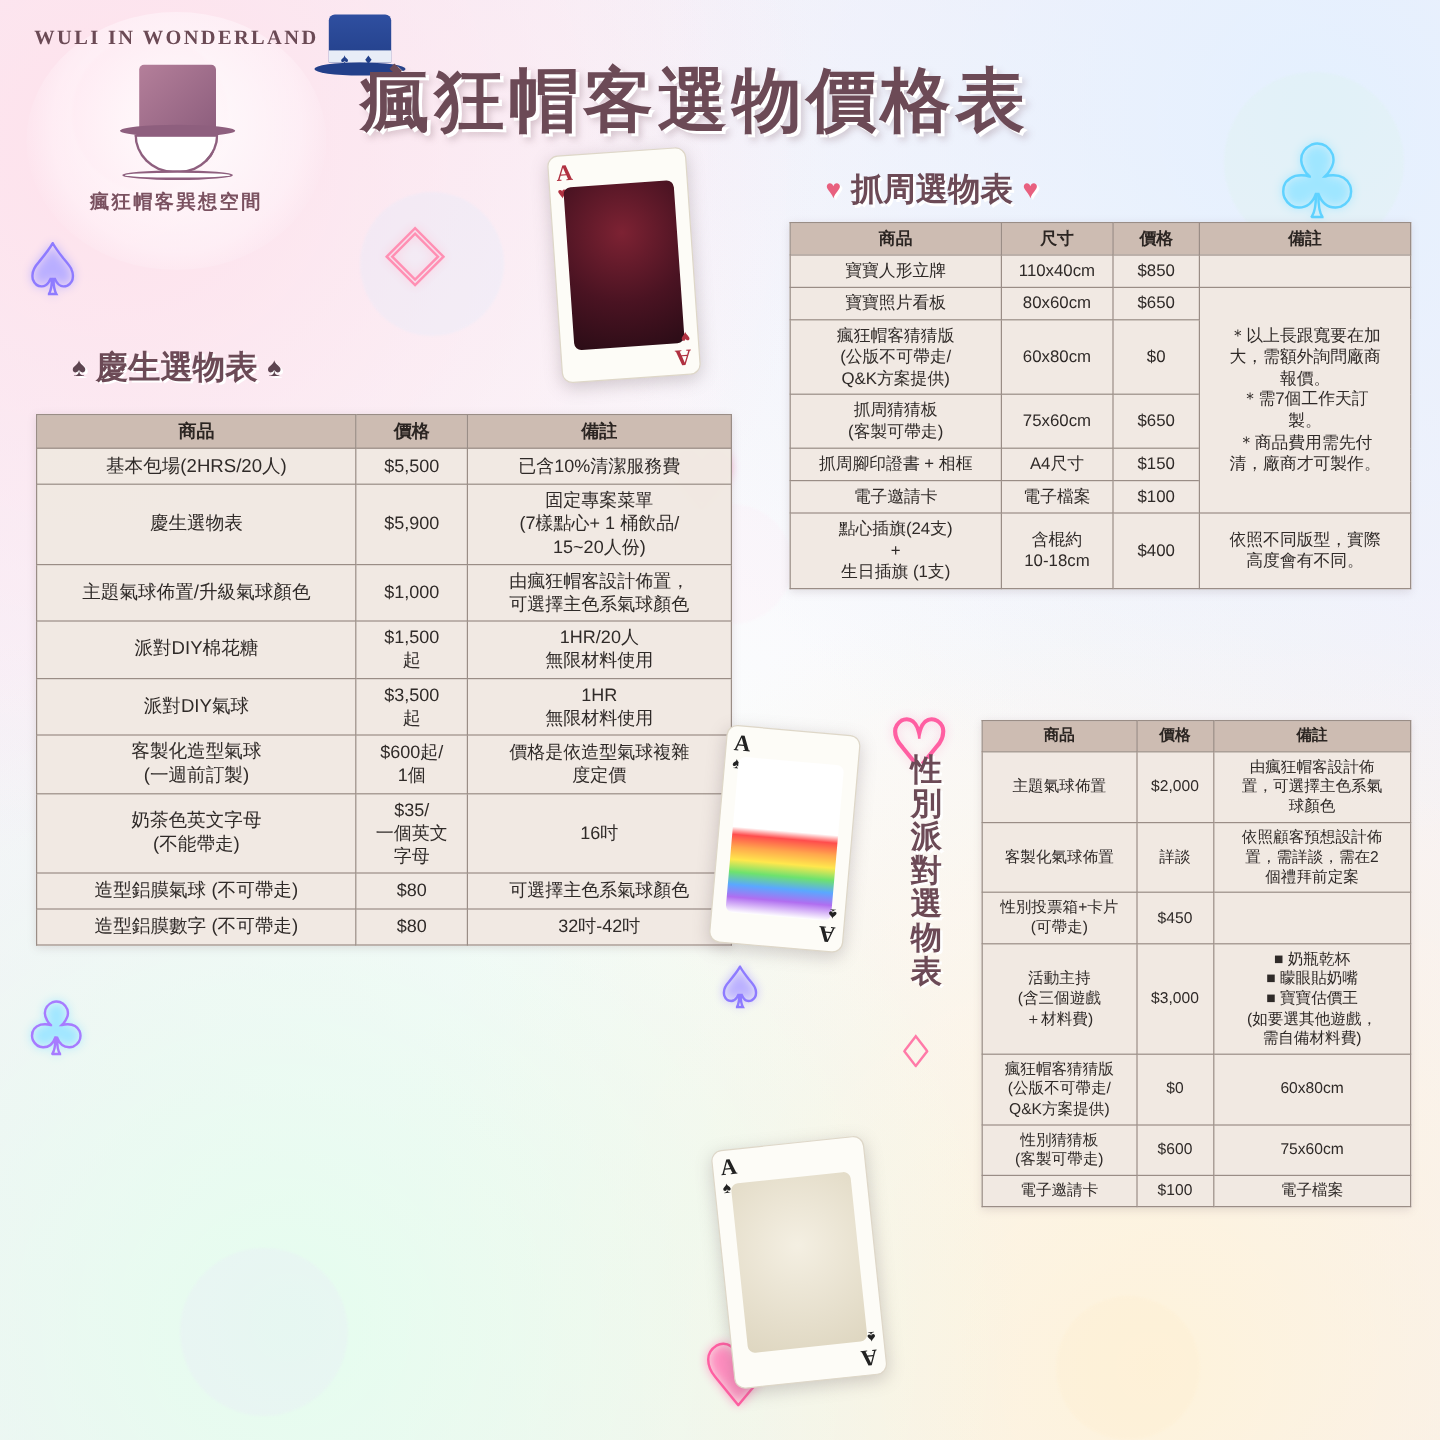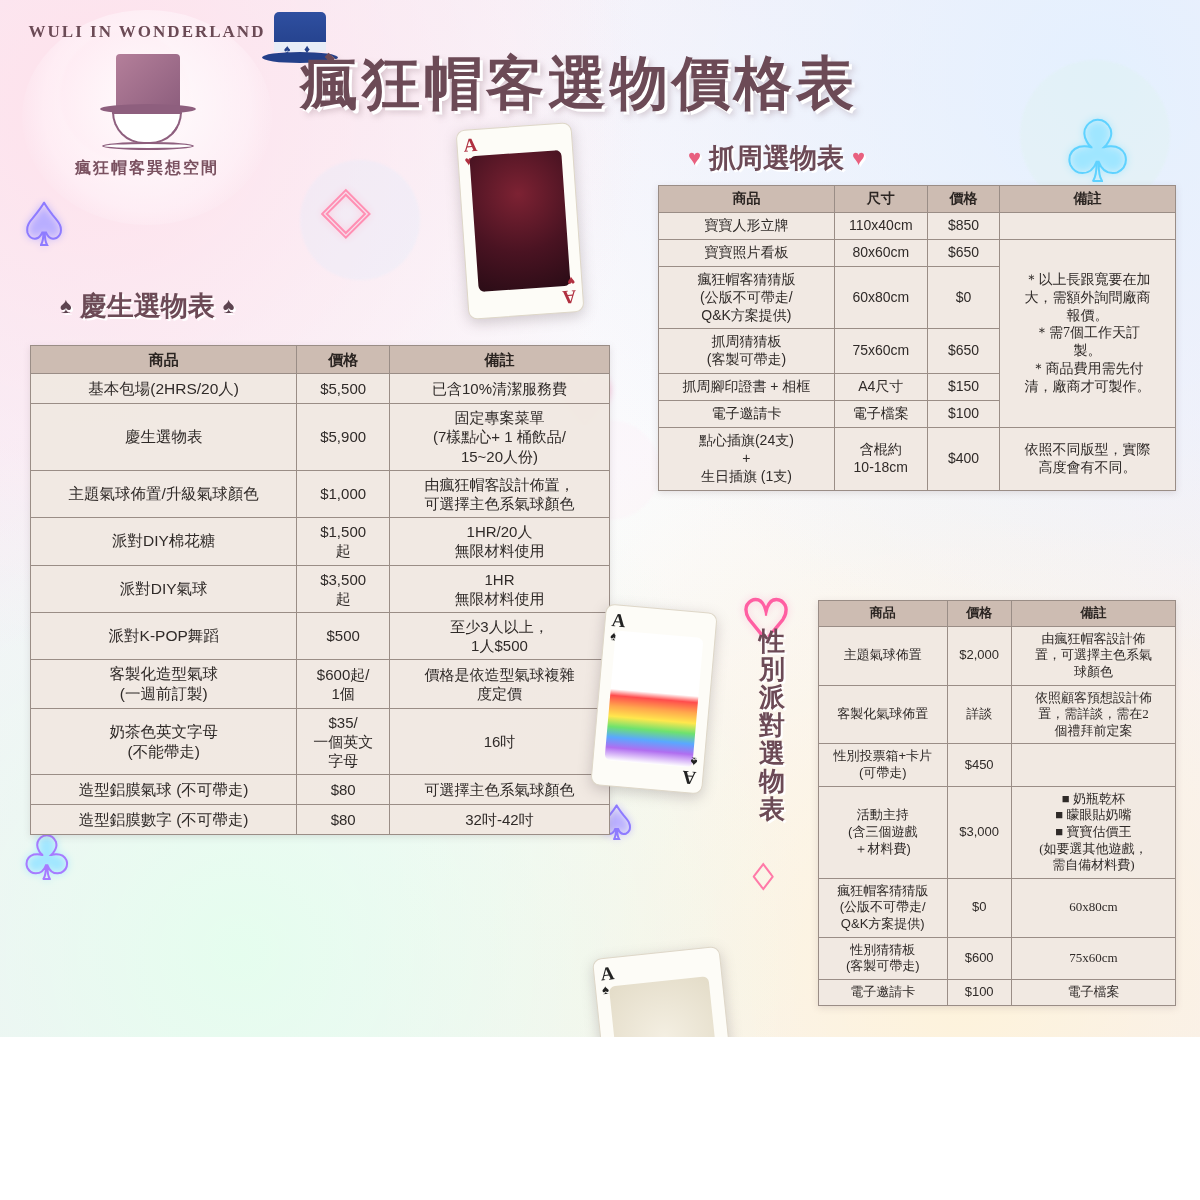--- a/index.html
+++ b/index.html
@@ -4,21 +4,21 @@
 <style>
   * { box-sizing: border-box; }
   html, body {
     margin: 0; padding: 0;
     width: 1200px; height: 1200px;
     font-family: "Liberation Sans", sans-serif;
     overflow: hidden;
   }
   #page {
     position: relative;
-    width: 1200px; height: 1037px;
+    width: 1200px; height: 1200px;
     background:
       radial-gradient(circle at 8% 10%, rgba(255,225,235,0.95) 0%, rgba(255,255,255,0) 38%),
       radial-gradient(circle at 92% 8%, rgba(226,240,255,0.9) 0%, rgba(255,255,255,0) 40%),
       radial-gradient(circle at 20% 92%, rgba(226,255,236,0.85) 0%, rgba(255,255,255,0) 42%),
       radial-gradient(circle at 80% 95%, rgba(255,243,214,0.85) 0%, rgba(255,255,255,0) 45%),
       radial-gradient(circle at 50% 50%, rgba(255,255,255,0.65) 0%, rgba(245,238,248,0.9) 100%),
       linear-gradient(135deg, #f7f2f6 0%, #f2f6fa 50%, #f6f4ee 100%);
     overflow: hidden;
   }
   
@@ -106,21 +106,21 @@
     text-align: center;
     color: #2f2a28;
     padding: 4px 3px;
     line-height: 1.28;
   }
   .tbl th {
     background: #cdbcb2; font-weight: bold; font-size: 15px; color: #2b2522;
   }
   .tbl td { background: rgba(240,232,226,0.96); font-size: 15px; }
   .tbl td.name { font-size: 15.5px; }
-  .tbl td.small { font-size: 13px; font-family: Liberation Serif, serif; }
+  .tbl td.small { font-size: 13px; }
   .tbl td.blank { background: rgba(240,232,226,0.96); }
 
   
   #tbl-birthday { left: 30px; top: 345px; width: 580px; }
   #tbl-birthday td { height: 30px; }
 
   
   #tbl-zhuazhou { left: 658px; top: 185px; width: 518px; }
   #tbl-zhuazhou th, #tbl-zhuazhou td { font-size: 14px; }
 
@@ -251,25 +251,20 @@
           </tr>
           <tr>
             <td class="name">派對DIY棉花糖</td>
             <td>$1,500<br>起</td>
             <td>1HR/20人<br>無限材料使用</td>
           </tr>
           <tr>
             <td class="name">派對DIY氣球</td>
             <td>$3,500<br>起</td>
             <td>1HR<br>無限材料使用</td>
-          </tr>
-          <tr>
-            <td class="name">派對K-POP舞蹈</td>
-            <td>$500</td>
-            <td>至少3人以上，<br>1人$500</td>
           </tr>
           <tr>
             <td class="name">客製化造型氣球<br>(一週前訂製)</td>
             <td>$600起/<br>1個</td>
             <td>價格是依造型氣球複雜<br>度定價</td>
           </tr>
           <tr>
             <td class="name">奶茶色英文字母<br>(不能帶走)</td>
             <td>$35/<br>一個英文<br>字母</td>
             <td>16吋</td>

